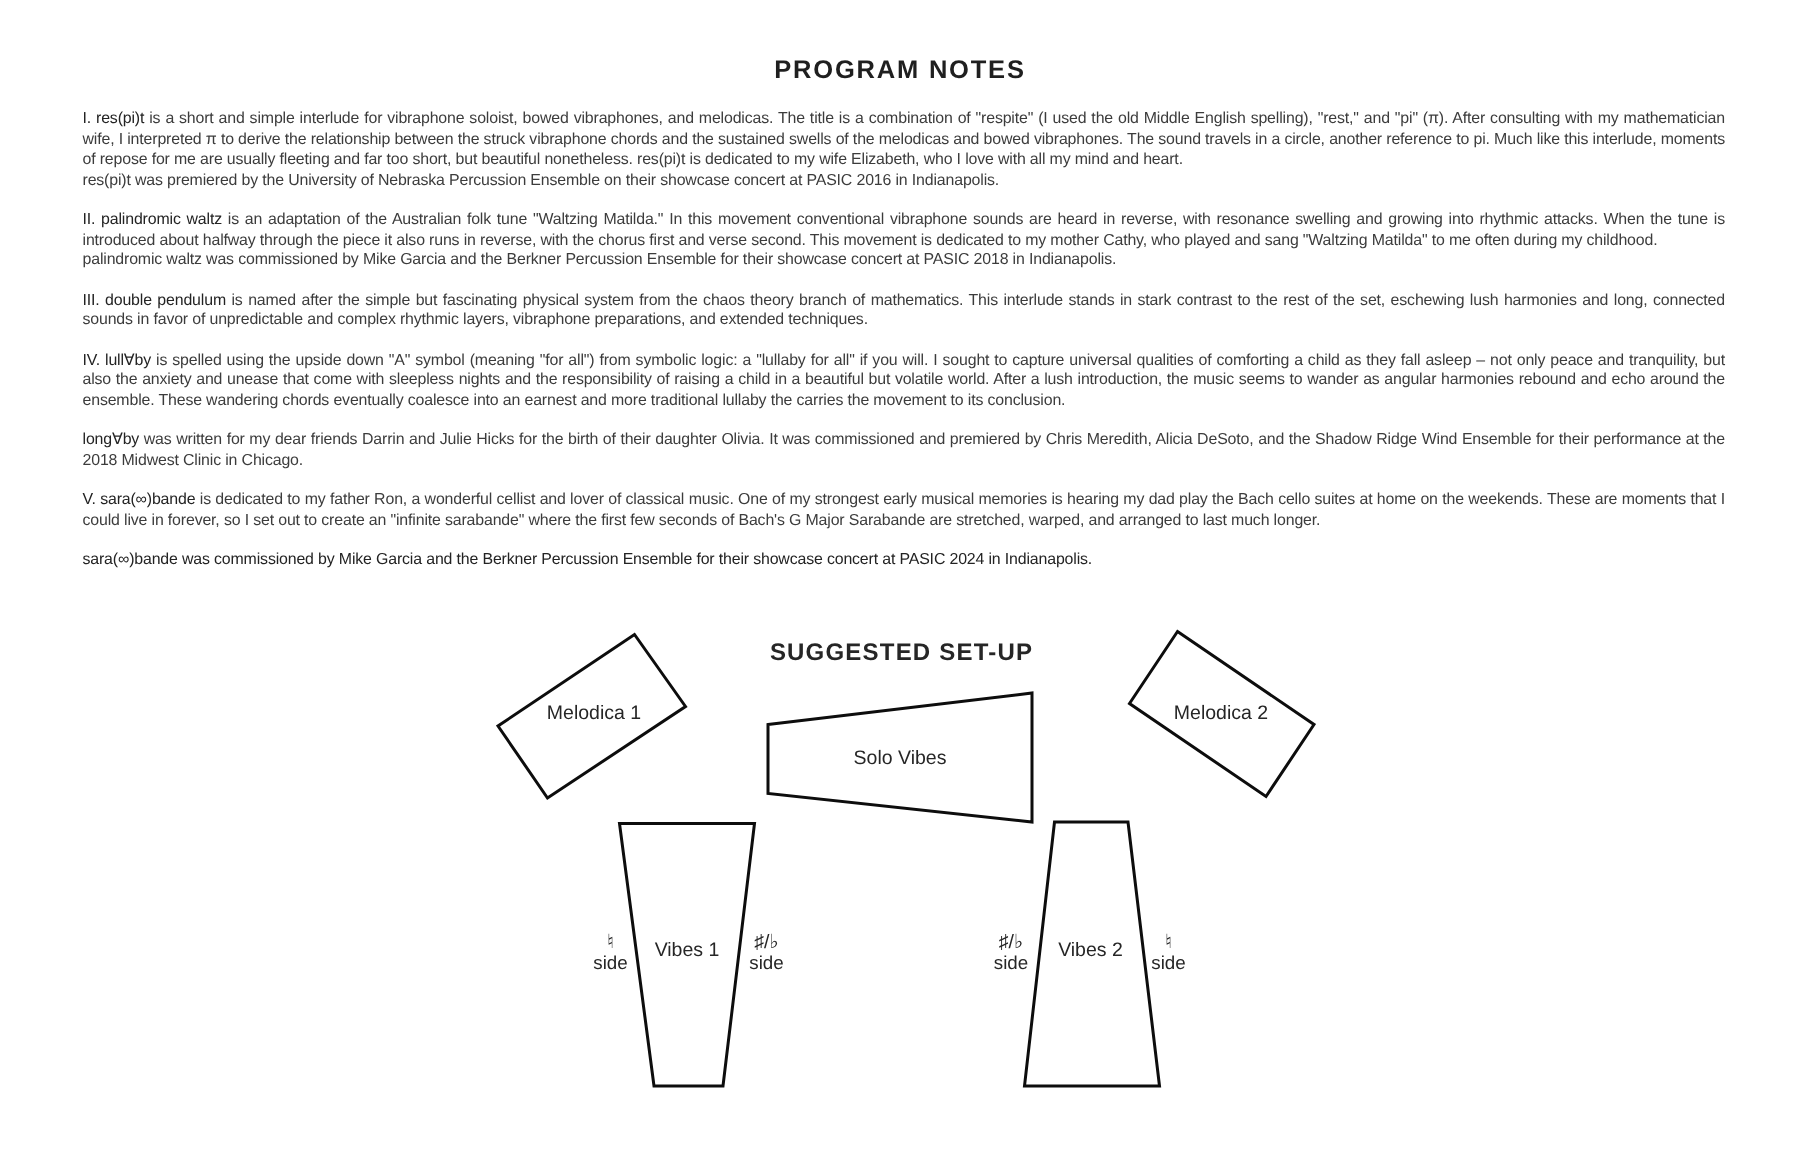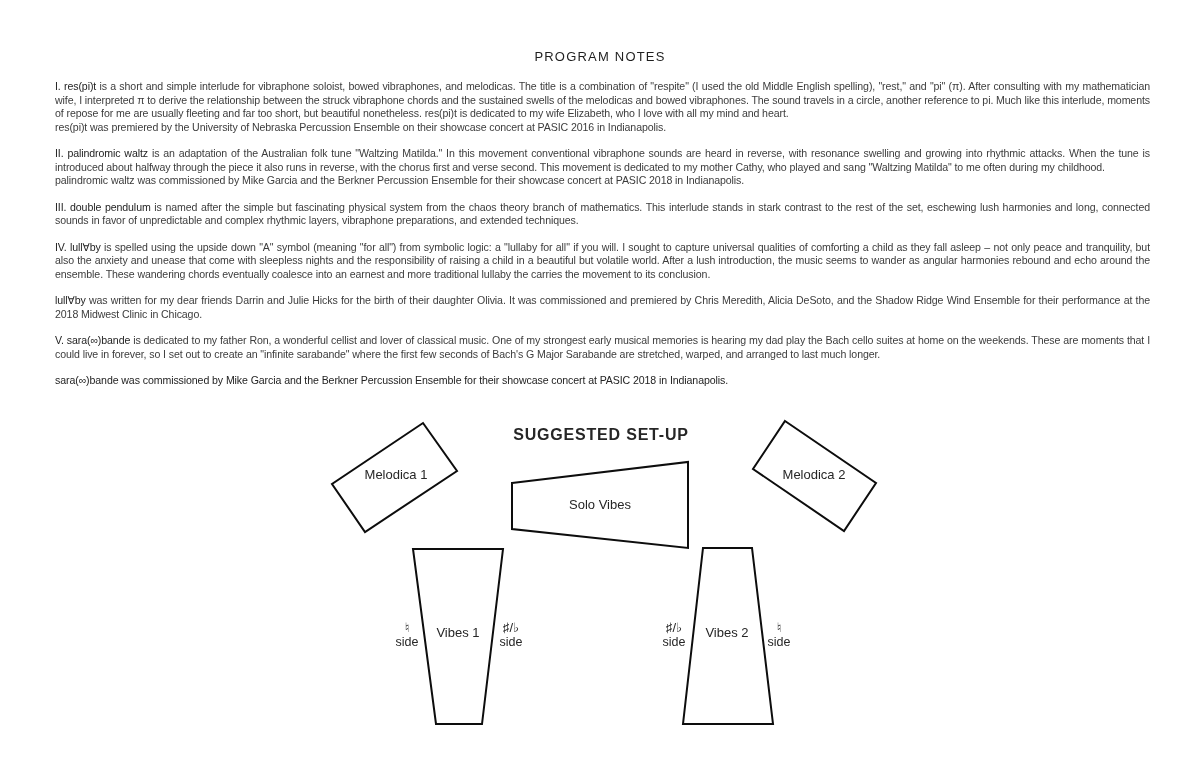--- a/index.html
+++ b/index.html
@@ -5,25 +5,25 @@
   html, body { margin: 0; padding: 0; background: #ffffff; }
   .page {
     position: relative;
     width: 1200px;
     height: 776px;
     background: #ffffff;
     overflow: hidden;
     font-family: "Liberation Sans", sans-serif;
   }
   .title {
-    margin: 16px;
+    margin: 4px;
     padding-top: 33px;
     text-align: center;
-    font-size: 13px;
-    font-weight: 400;
+    font-size: 17px;
+    font-weight: 700;
     letter-spacing: 1.2px;
     color: #1f1f1f;
   }
   .notes {
     margin: 16px 50px 0 55px;
     font-size: 10.6px;
     line-height: 13.5px;
     letter-spacing: -0.1px;
     text-align: justify;
     color: #3c3c3c;
@@ -66,25 +66,25 @@
 
   <div class="notes">
     <p class="note"><b class="lead">I. res(pi)t</b><span> is a short and simple interlude for vibraphone soloist, bowed vibraphones, and melodicas. The title is a combination of "respite" (I used the old Middle English spelling), "rest," and "pi" (π). After consulting with my mathematician wife, I interpreted π to derive the relationship between the struck vibraphone chords and the sustained swells of the melodicas and bowed vibraphones. The sound travels in a circle, another reference to pi. Much like this interlude, moments of repose for me are usually fleeting and far too short, but beautiful nonetheless. res(pi)t is dedicated to my wife Elizabeth, who I love with all my mind and heart.</span><br><span>res(pi)t was premiered by the University of Nebraska Percussion Ensemble on their showcase concert at PASIC 2016 in Indianapolis.</span></p>
 
     <p class="note"><b class="lead">II. palindromic waltz</b><span> is an adaptation of the Australian folk tune "Waltzing Matilda." In this movement conventional vibraphone sounds are heard in reverse, with resonance swelling and growing into rhythmic attacks. When the tune is introduced about halfway through the piece it also runs in reverse, with the chorus first and verse second.  This movement is dedicated to my mother Cathy, who played and sang "Waltzing Matilda" to me often during my childhood.</span><br><span>palindromic waltz was commissioned by Mike Garcia and the Berkner Percussion Ensemble for their showcase concert at PASIC 2018 in Indianapolis.</span></p>
 
     <p class="note"><b class="lead">III. double pendulum</b><span> is named after the simple but fascinating physical system from the chaos theory branch of mathematics.  This interlude stands in stark contrast to the rest of the set, eschewing lush harmonies and long, connected sounds in favor of unpredictable and complex rhythmic layers, vibraphone preparations, and extended techniques.</span></p>
 
     <p class="note"><b class="lead">IV. lull∀by</b><span> is spelled using the upside down "A" symbol (meaning "for all") from symbolic logic: a "lullaby for all" if you will.  I sought to capture universal qualities of comforting a child as they fall asleep – not only peace and tranquility, but also the anxiety and unease that come with sleepless nights and the responsibility of raising a child in a beautiful but volatile world. After a lush introduction, the music seems to wander as angular harmonies rebound and echo around the ensemble. These wandering chords eventually coalesce into an earnest and more traditional lullaby the carries the movement to its conclusion.</span></p>
 
-    <p class="note"><b class="lead">lull∀by</b><span> was written for my dear friends Darrin and Julie Hicks for the birth of their daughter Olivia. It was commissioned and premiered by Chris Meredith, Alicia DeSoto, and the Shadow Ridge Wind Ensemble for their performance at the 2018 Midwest Clinic in Chicago.</span></p>
+    <p class="note"><b class="lead">long∀by</b><span> was written for my dear friends Darrin and Julie Hicks for the birth of their daughter Olivia. It was commissioned and premiered by Chris Meredith, Alicia DeSoto, and the Shadow Ridge Wind Ensemble for their performance at the 2018 Midwest Clinic in Chicago.</span></p>
 
     <p class="note"><b class="lead">V. sara(∞)bande</b><span> is dedicated to my father Ron, a wonderful cellist and lover of classical music. One of my strongest early musical memories is hearing my dad play the Bach cello suites at home on the weekends. These are moments that I could live in forever, so I set out to create an "infinite sarabande" where the first few seconds of Bach's G Major Sarabande are stretched, warped, and arranged to last much longer.</span></p>
 
-    <p class="note"><b class="lead">sara(∞)bande was commissioned by Mike Garcia and the Berkner Percussion Ensemble for their showcase concert at PASIC 2018 in Indianapolis.</b></p>
+    <p class="note"><b class="lead">sara(∞)bande was commissioned by Mike Garcia and the Berkner Percussion Ensemble for their showcase concert at PASIC 2024 in Indianapolis.</b></p>
   </div>
 
   <svg class="diagram" viewBox="0 0 1200 776" xmlns="http://www.w3.org/2000/svg">
     <text class="diagram-title" x="601" y="440">SUGGESTED SET-UP</text>
 
     <polygon points="423,423 457,471 365,532 332,484"></polygon>
     <text class="shape-label" x="396" y="479">Melodica 1</text>
 
     <polygon points="785,421 876,483 844,531 753,469"></polygon>
     <text class="shape-label" x="814" y="479">Melodica 2</text>

